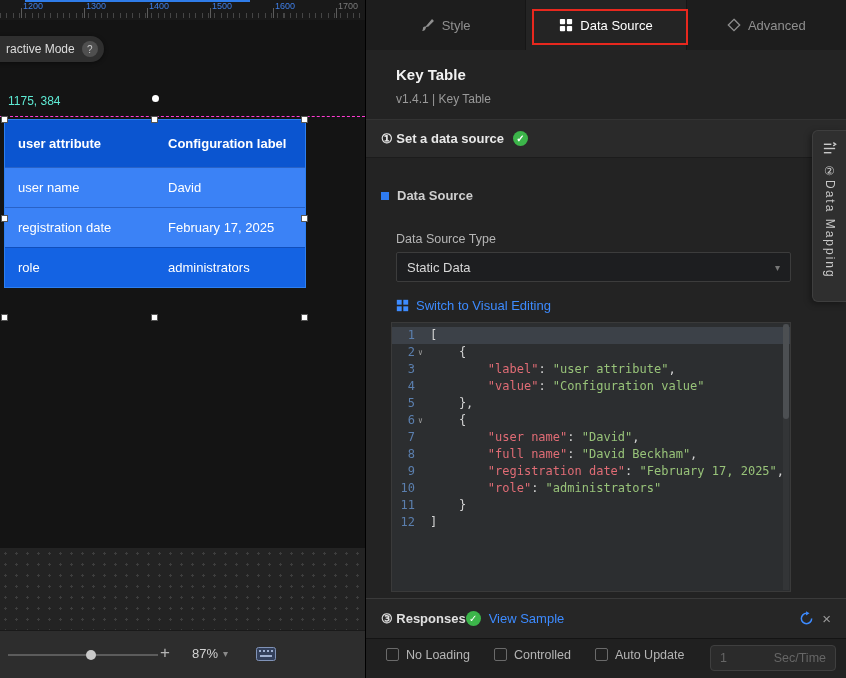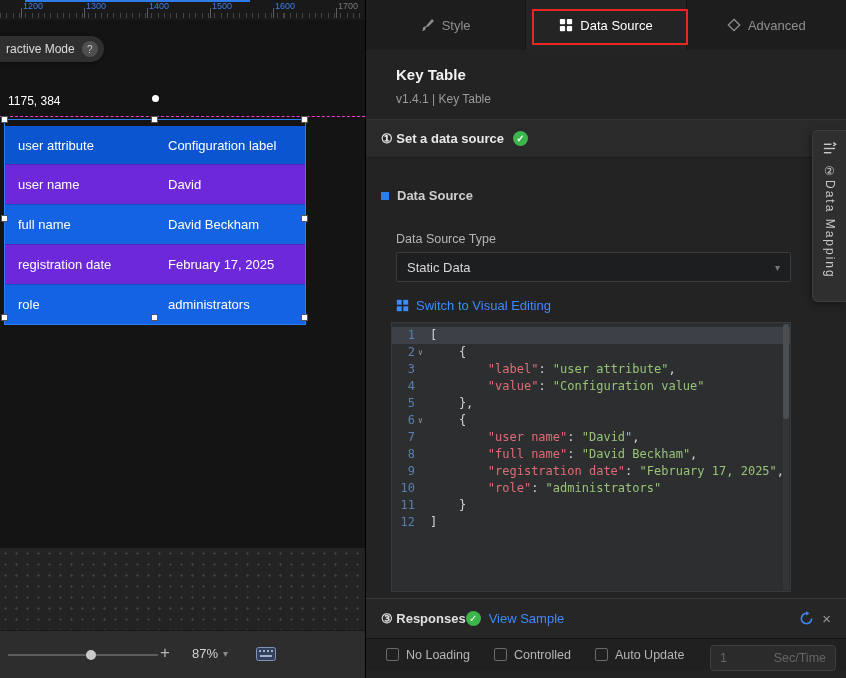--- a/index.html
+++ b/index.html
@@ -16,28 +16,28 @@
   .ruler-num{position:absolute;top:1px;font-size:9px;color:#3f7fe8;}
   .ruler-num.dim{color:#7a7a7a;}
   .sel-highlight{position:absolute;left:25px;top:0;width:225px;height:2px;background:#2f7ce8;}
 
   .mode-pill{position:absolute;left:-24px;top:36px;height:26px;background:#2f2f2f;border-radius:13px;
     color:#ddd;font-size:12px;display:flex;align-items:center;padding:0 6px 0 30px;gap:7px;
     box-shadow:0 1px 4px rgba(0,0,0,.45);}
   .help-circle{width:16px;height:16px;border-radius:50%;background:#4f4f4f;color:#c9c9c9;font-size:10px;
     display:flex;align-items:center;justify-content:center;}
 
-  .coords{position:absolute;left:8px;top:94px;color:#ffffff;font-size:12px;}
+  .coords{position:absolute;left:8px;top:94px;color:#5eead4;font-size:12px;}
   .guide{position:absolute;left:0;width:365px;top:116px;border-top:1px dashed #ff3bd4;}
   .rotate-dot{position:absolute;left:152px;top:95px;width:7px;height:7px;border-radius:50%;background:#fff;}
 
   .table-widget{position:absolute;left:5px;top:120px;width:300px;outline:1px solid #2d7ff0;}
   .trow{display:flex;height:40px;}
-  .trow.header{height:38px;background:#0b55d0;font-weight:normal;margin-top:6px;}
-  .trow.bright{background:#6d28d9;border-top:1px solid rgba(8,40,110,.35);box-sizing:border-box;}
+  .trow.header{height:47px;background:#0b55d0;font-weight:bold;}
+  .trow.bright{background:#3b82f6;border-top:1px solid rgba(8,40,110,.35);box-sizing:border-box;}
   .trow.mid{background:#1463e3;border-top:1px solid rgba(8,40,110,.35);box-sizing:border-box;}
   .tcell{width:150px;color:#fff;font-size:13px;display:flex;align-items:center;padding-left:13px;box-sizing:border-box;}
   .handle{position:absolute;width:7px;height:7px;background:#fff;border:1px solid #555;box-sizing:border-box;z-index:3;}
 
   .dotted{position:absolute;left:0;top:548px;width:365px;height:82px;background-color:#232323;
     background-image:radial-gradient(#3e3e3e 1px,transparent 1.3px);background-size:11px 11px;}
 
   .canvas-toolbar{position:absolute;left:0;top:630px;width:365px;height:48px;background:#2d2d2d;border-top:1px solid #1a1a1a;box-sizing:border-box;}
   .slider-track{position:absolute;left:8px;top:23px;width:150px;height:2px;background:#5c5c5c;}
   .slider-handle{position:absolute;left:78px;top:-4px;width:10px;height:10px;border-radius:50%;background:#c9c9c9;}
@@ -141,24 +141,20 @@
     <div class="rotate-dot"></div>
 
     <div class="table-widget">
       <div class="trow header">
         <div class="tcell">user attribute</div>
         <div class="tcell">Configuration label</div>
       </div>
       <div class="trow bright">
         <div class="tcell">user name</div>
         <div class="tcell">David</div>
-      </div>
-      <div class="trow mid">
-        <div class="tcell">full name</div>
-        <div class="tcell">David Beckham</div>
       </div>
       <div class="trow bright">
         <div class="tcell">registration date</div>
         <div class="tcell">February 17, 2025</div>
       </div>
       <div class="trow mid">
         <div class="tcell">role</div>
         <div class="tcell">administrators</div>
       </div>
       <div class="handle" style="left:-4px;top:-4px"></div>

